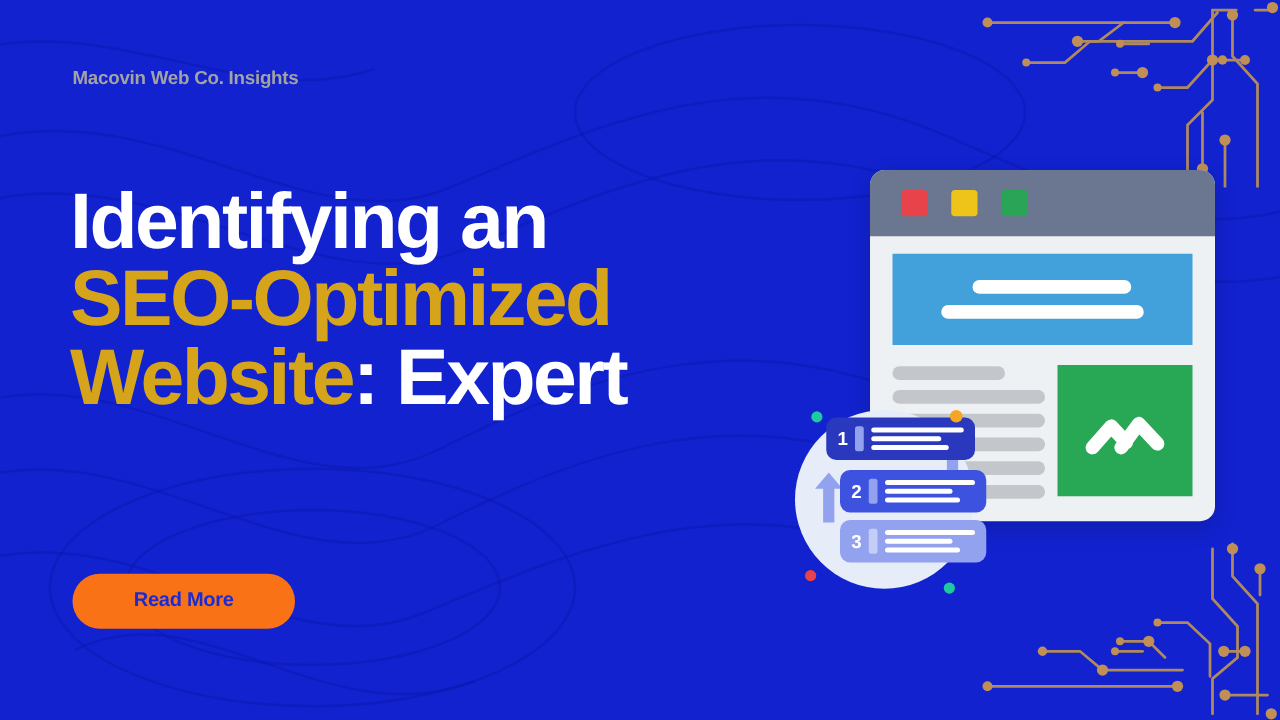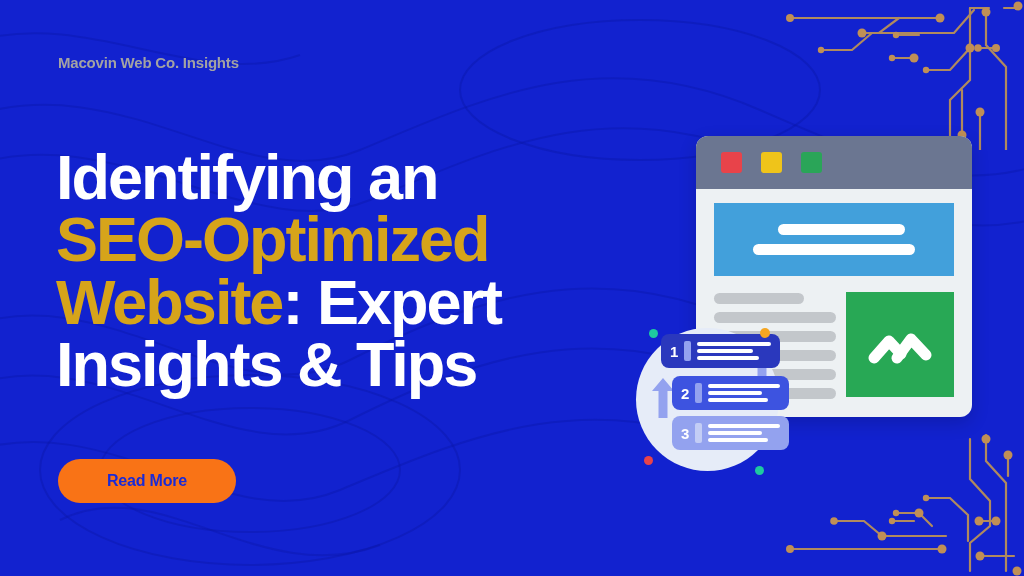--- a/index.html
+++ b/index.html
@@ -215,21 +215,20 @@
       <circle cx="243" cy="140" r="4.5"></circle>
     </g>
   </svg>
 
   <div id="brand">Macovin Web Co. Insights</div>
 
   <h1 id="headline">
     <span class="line"><span class="wht">Identifying an</span></span>
     <span class="line"><span class="gold">SEO-Optimized</span></span>
     <span class="line"><span class="gold">Website</span><span class="wht">: Expert</span></span>
-    <span class="line"><span class="wht">Insights &amp; Tips</span></span>
   </h1>
 
   <button id="cta">Read More</button>
 
   <div id="illus">
 
     <div class="browser">
       <div class="titlebar">
         <span class="dot-sq" style="background:#e8434a"></span>
         <span class="dot-sq" style="background:#efc41a"></span>

